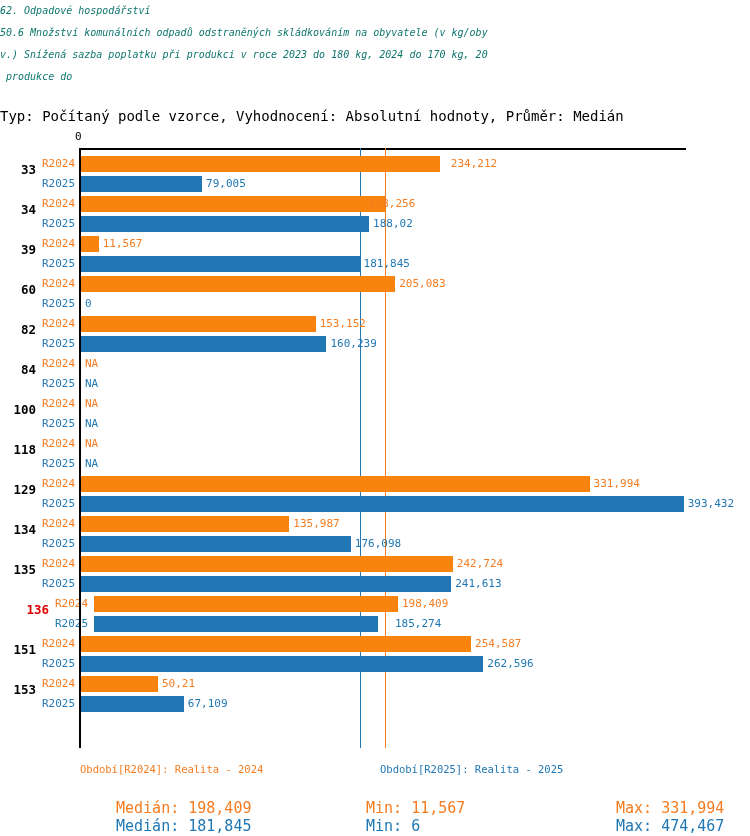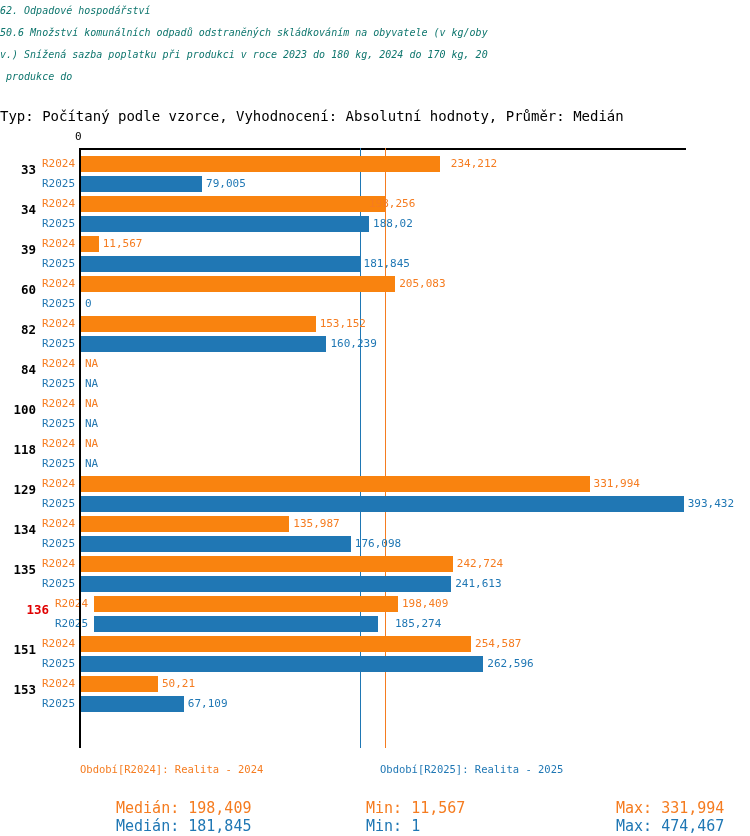--- a/index.html
+++ b/index.html
@@ -372,15 +372,15 @@
 
 <div id="footer">
   <div class="legend-entry s2024" id="legend-2024">Období[R2024]: Realita - 2024</div>
   <div class="legend-entry s2025" id="legend-2025">Období[R2025]: Realita - 2025</div>
 
   <div class="stat s2024 stat-col-median stat-row-1">Medián: 198,409</div>
   <div class="stat s2024 stat-col-min stat-row-1">Min: 11,567</div>
   <div class="stat s2024 stat-col-max stat-row-1">Max: 331,994</div>
 
   <div class="stat s2025 stat-col-median stat-row-2">Medián: 181,845</div>
-  <div class="stat s2025 stat-col-min stat-row-2">Min: 1</div>
+  <div class="stat s2025 stat-col-min stat-row-2">Min: 6</div>
   <div class="stat s2025 stat-col-max stat-row-2">Max: 474,467</div>
 </div>
 
 </body></html>

